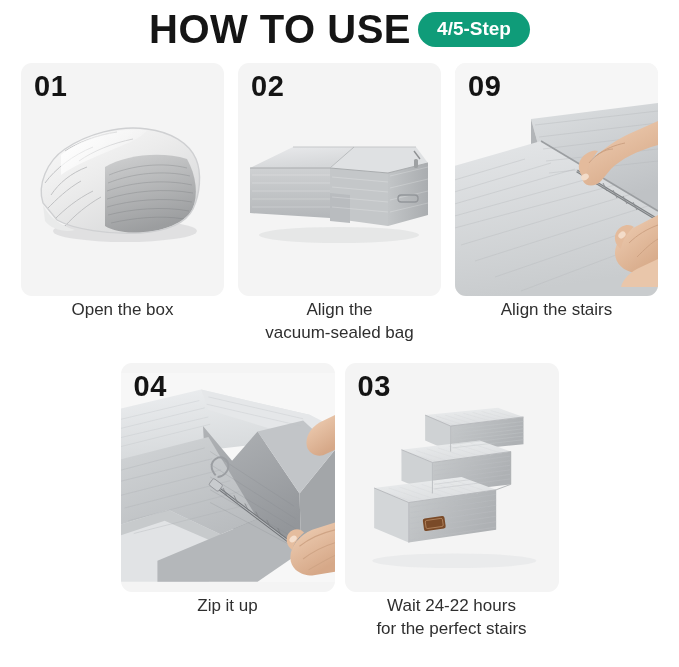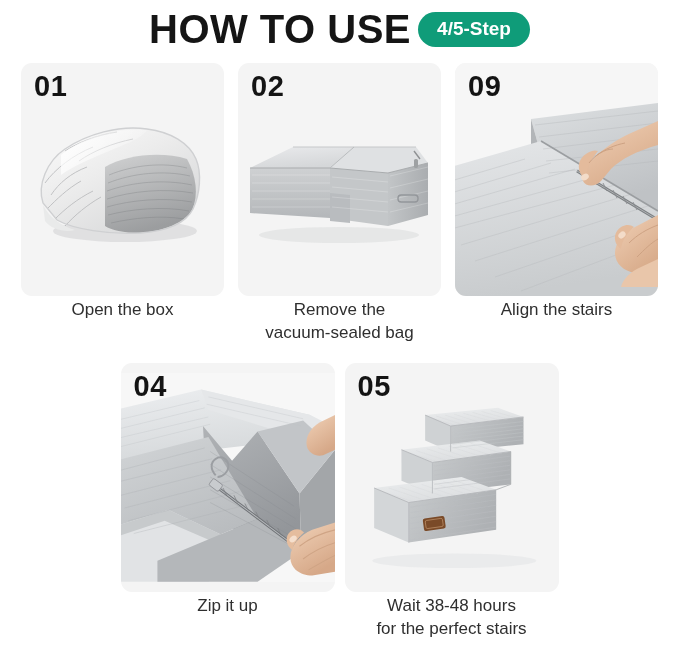--- a/index.html
+++ b/index.html
@@ -221,21 +221,21 @@
         <path d="M12 105 L92 105 L150 110 L190 100" fill="none" stroke="#a9acae" stroke-width="1.2"></path>
         <path d="M55 84 L116 84 L178 84" fill="none" stroke="#c6c8ca" stroke-width="1"></path>
         <path d="M116 84 L92 105" fill="none" stroke="#b9bcbe" stroke-width="1"></path>
 
         <path d="M176 88 L182 96" stroke="#8e9193" stroke-width="1.4" fill="none"></path>
         <rect x="176" y="96" width="4" height="9" rx="1.6" fill="#9ea1a3"></rect>
 
         <rect x="160" y="132" width="20" height="7" rx="3.2" fill="none" stroke="#93969a" stroke-width="1.4"></rect>
       </svg>
     </div>
-    <div class="caption">Remove the
+    <div class="caption">Align the
 vacuum-sealed bag</div>
   </div>
 
   <div class="step">
     <div class="card">
       <div class="step-number">09</div>
       <svg class="art" viewBox="0 0 203 233">
         <defs>
           <linearGradient id="f3a" x1="0" y1="0" x2="0.2" y2="1">
             <stop offset="0%" stop-color="#e4e6e8"></stop>
@@ -407,21 +407,21 @@
         <path d="M196 190 C206 182 218 176 235 172" stroke="#cfa485" stroke-width="1.1" fill="none"></path>
         <path d="M200 204 C210 196 222 190 235 186" stroke="#cfa485" stroke-width="1.1" fill="none"></path>
         <path d="M206 216 C216 210 226 204 235 200" stroke="#cfa485" stroke-width="1.1" fill="none"></path>
       </svg>
     </div>
     <div class="caption">Zip it up</div>
   </div>
 
   <div class="step">
     <div class="card">
-      <div class="step-number">05</div>
+      <div class="step-number">03</div>
       <svg class="art" viewBox="0 0 235 229">
         <defs>
           <linearGradient id="s5top" x1="0" y1="0" x2="0.4" y2="1">
             <stop offset="0%" stop-color="#eceeef"></stop>
             <stop offset="100%" stop-color="#dcdee0"></stop>
           </linearGradient>
           <linearGradient id="s5front" x1="0" y1="0" x2="0" y2="1">
             <stop offset="0%" stop-color="#d9dbdd"></stop>
             <stop offset="100%" stop-color="#c3c6c8"></stop>
           </linearGradient>
@@ -507,17 +507,17 @@
         <path d="M116 58 L116 86" fill="none" stroke="#b5b8bb" stroke-width="0.9"></path>
         <path d="M96 98 L96 132" fill="none" stroke="#b5b8bb" stroke-width="0.9"></path>
         <path d="M70 142 L70 186" fill="none" stroke="#b5b8bb" stroke-width="0.9"></path>
 
         <path d="M166 128 L182 122 L182 86" fill="none" stroke="#a7aaad" stroke-width="0.9"></path>
 
         <rect x="86" y="158" width="24" height="14" rx="2.4" fill="#7a4a28" transform="rotate(-8 98 165)"></rect>
         <rect x="88.5" y="160.5" width="19" height="9" rx="1.6" fill="none" stroke="#c79a72" stroke-width="0.7" transform="rotate(-8 98 165)"></rect>
       </svg>
     </div>
-    <div class="caption">Wait 38-48 hours
+    <div class="caption">Wait 24-22 hours
 for the perfect stairs</div>
   </div>
 
 </div>
 
 </body></html>

